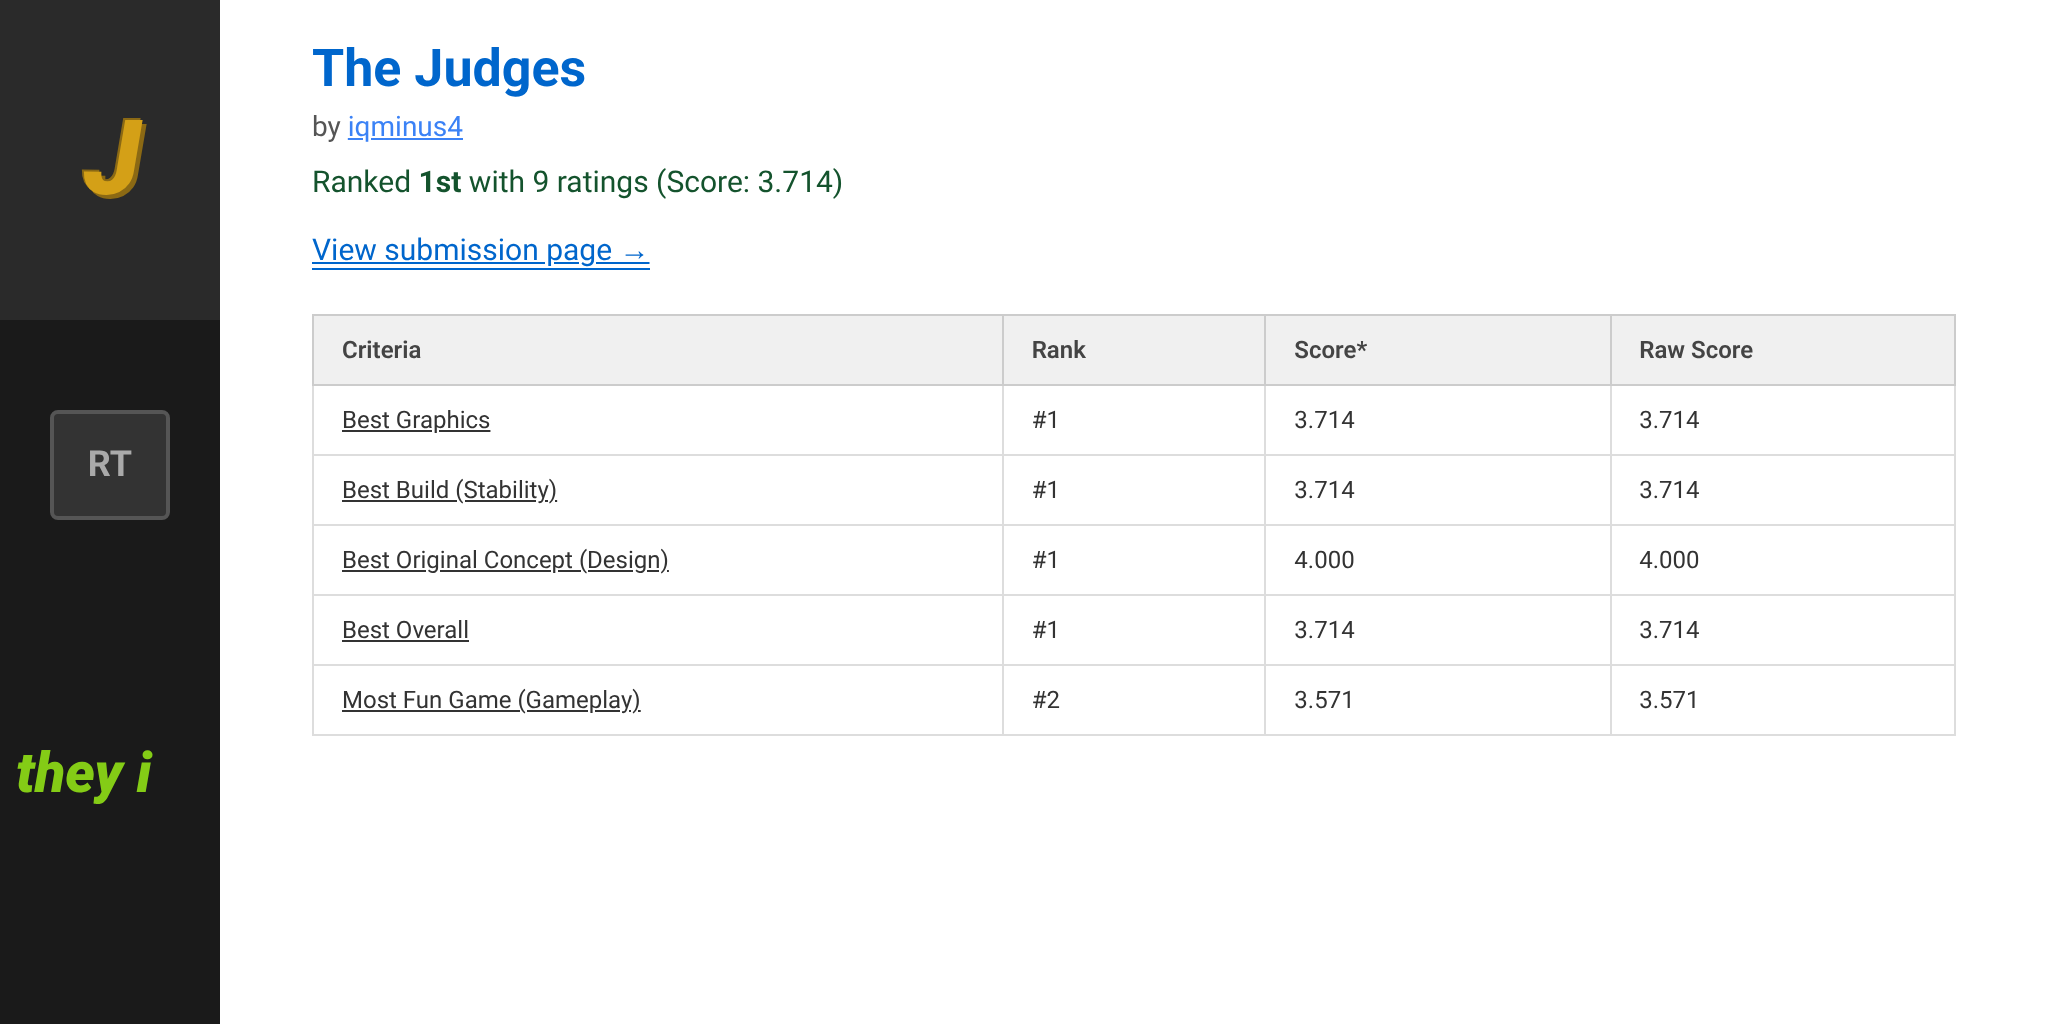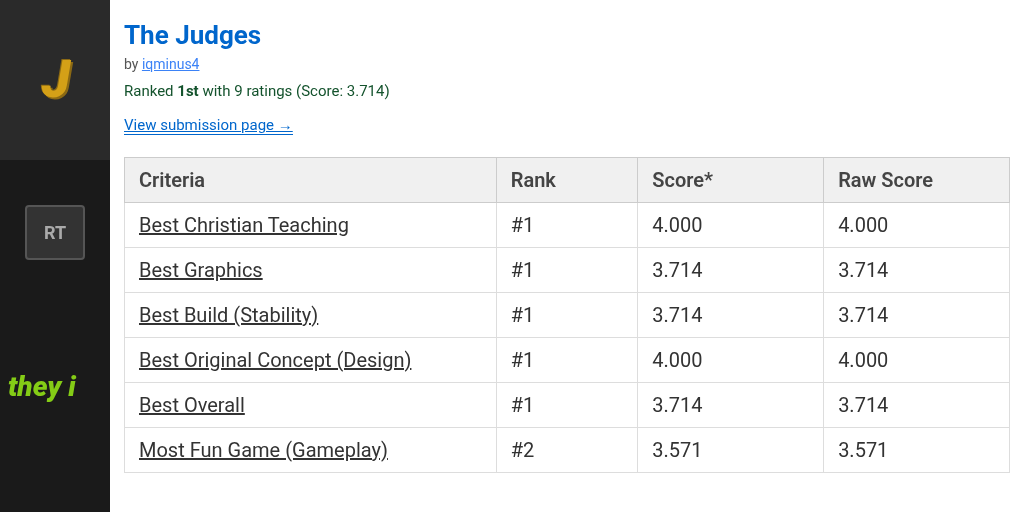--- a/index.html
+++ b/index.html
@@ -90,21 +90,21 @@
 
     .they-text {
       font-size: 28px;
       font-weight: 900;
       color: #84cc16;
       font-style: italic;
     }
 
     .right-panel {
       flex: 1;
-      padding: 20px 14px;
+      padding: 20px 46px;
       background: #fff;
       overflow-y: auto;
     }
 
     .game-title {
       font-size: 26px;
       font-weight: 700;
       color: #0066cc;
       margin-bottom: 6px;
     }
@@ -137,21 +137,21 @@
       text-decoration: underline;
       font-size: 15px;
       margin-bottom: 22px;
       cursor: pointer;
       border-bottom: 1px solid #0066cc;
     }
 
     table {
       width: 100%;
       border-collapse: collapse;
-      font-size: 20px;
+      font-size: 12px;
     }
 
     thead tr {
       background: #f0f0f0;
       border-bottom: 1px solid #ccc;
     }
 
     thead th {
       text-align: left;
       padding: 10px 14px;
@@ -237,26 +237,20 @@
   <table>
     <thead>
       <tr>
         <th>Criteria</th>
         <th>Rank</th>
         <th>Score*</th>
         <th>Raw Score</th>
       </tr>
     </thead>
     <tbody id="table-body">
-    <tr>
-          <td><a>Best Christian Teaching</a></td>
-          <td>#1</td>
-          <td>4.000</td>
-          <td>4.000</td>
-        </tr>
         <tr>
           <td><a>Best Graphics</a></td>
           <td>#1</td>
           <td>3.714</td>
           <td>3.714</td>
         </tr>
         <tr>
           <td><a>Best Build (Stability)</a></td>
           <td>#1</td>
           <td>3.714</td>

